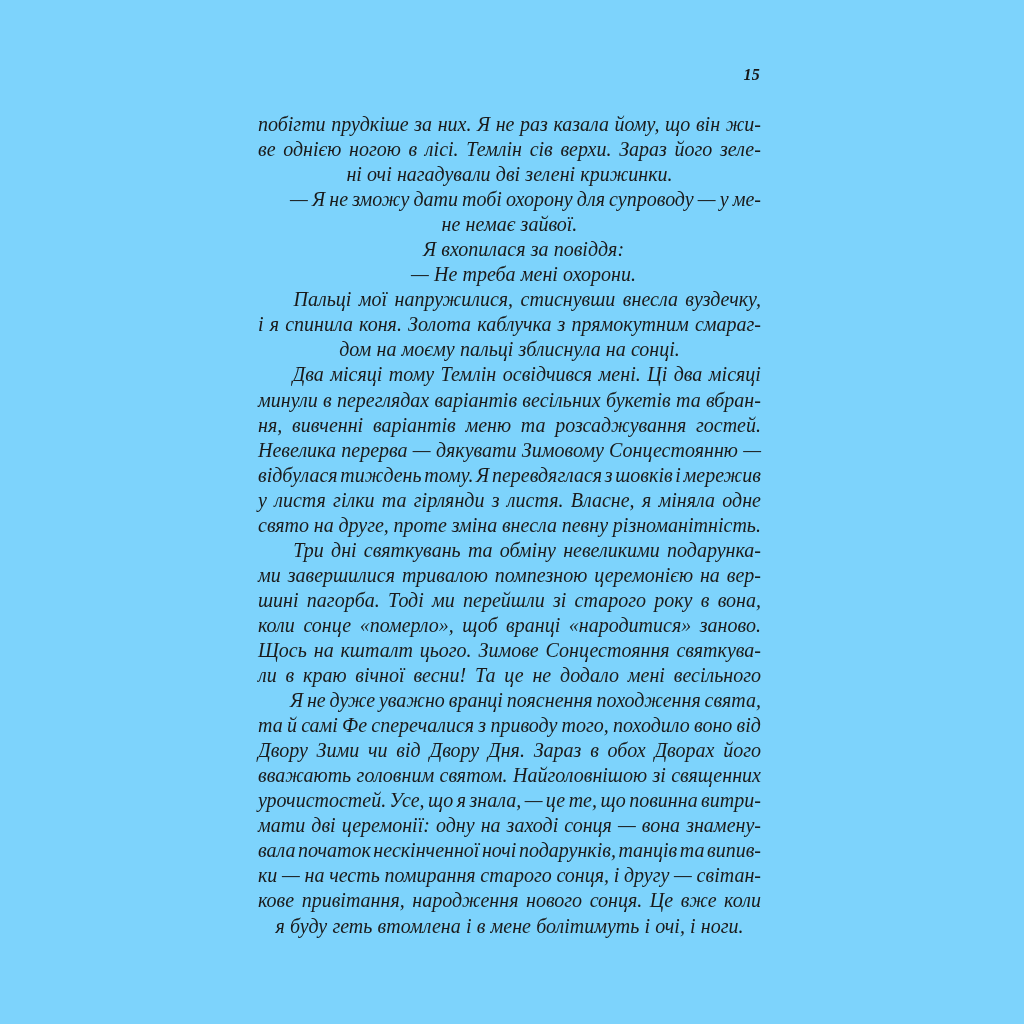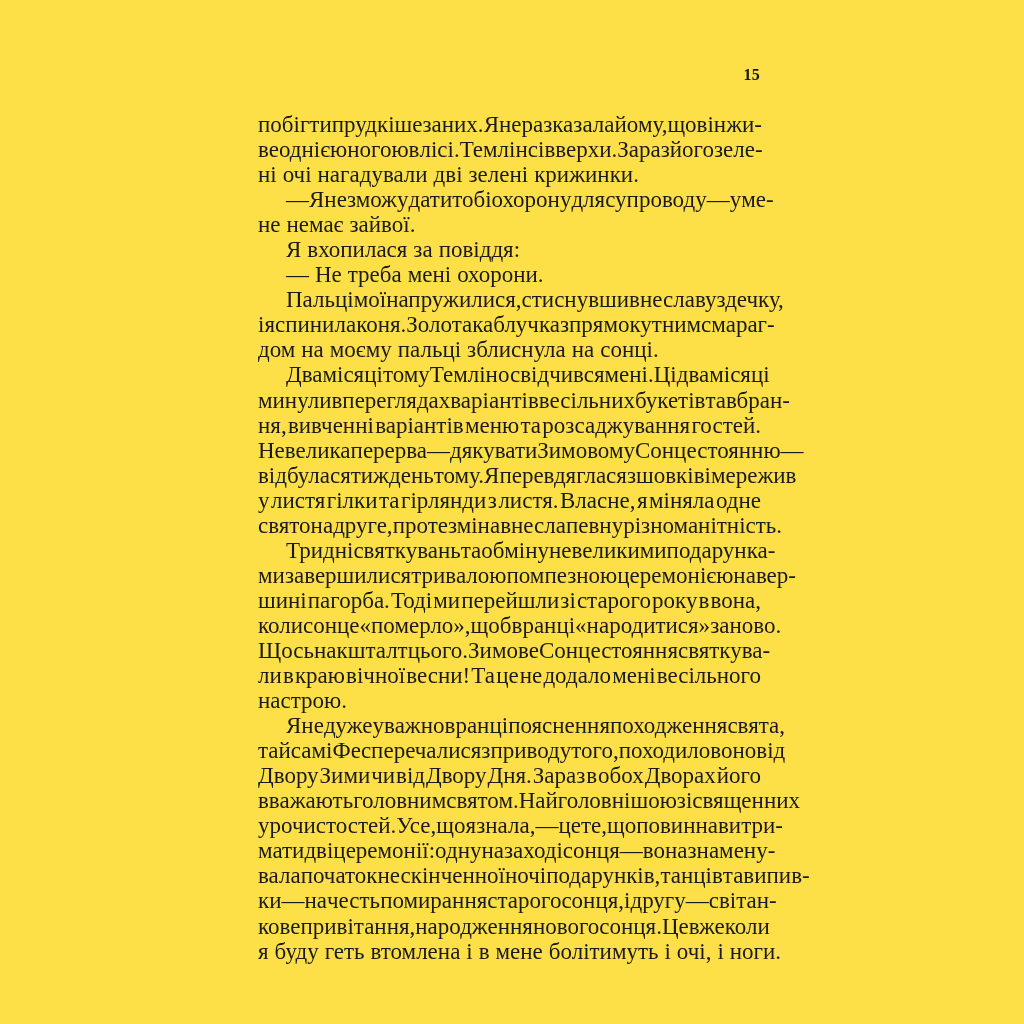--- a/index.html
+++ b/index.html
@@ -6,24 +6,25 @@
   html, body {
     margin: 0;
     padding: 0;
     background: #ffffff;
   }
 
   .page {
     position: relative;
     width: 1024px;
     height: 1024px;
-    background: #fde047;
+    background: #7dd3fc;
     overflow: hidden;
     font-family: "Liberation Serif", "DejaVu Serif", serif;
     color: #1a1a1a;
+    font-style: italic;
     -webkit-font-smoothing: antialiased;
   }
 
   
   .folio {
     position: absolute;
     top: 66px;
     left: 258px;
     width: 502px;
     text-align: right;
@@ -44,34 +45,34 @@
 
   
   .lines {
     display: block;
   }
 
   .ln {
     display: flex;
     width: 503px;
     height: 25.05px;
-    font-size: 23px;
+    font-size: 20px;
     line-height: 25.05px;
     white-space: pre;
     overflow: visible;
   }
 
   
   .ln.just {
     justify-content: space-between;
   }
 
   
   .ln.last {
-    justify-content: flex-start;
+    justify-content: center;
   }
 
   .ln.last .w + .w {
     margin-left: 0.26em;
   }
 
   
   .indent {
     display: inline-block;
     width: 28px;
@@ -107,21 +108,20 @@
         <div class="ln just"><span class="w">Невелика</span><span class="w">перерва</span><span class="w">—</span><span class="w">дякувати</span><span class="w">Зимовому</span><span class="w">Сонцестоянню</span><span class="w">—</span></div>
         <div class="ln just"><span class="w">відбулася</span><span class="w">тиждень</span><span class="w">тому.</span><span class="w">Я</span><span class="w">перевдяглася</span><span class="w">з</span><span class="w">шовків</span><span class="w">і</span><span class="w">мережив</span></div>
         <div class="ln just"><span class="w">у</span><span class="w">листя</span><span class="w">гілки</span><span class="w">та</span><span class="w">гірлянди</span><span class="w">з</span><span class="w">листя.</span><span class="w">Власне,</span><span class="w">я</span><span class="w">міняла</span><span class="w">одне</span></div>
         <div class="ln just"><span class="w">свято</span><span class="w">на</span><span class="w">друге,</span><span class="w">проте</span><span class="w">зміна</span><span class="w">внесла</span><span class="w">певну</span><span class="w">різноманітність.</span></div>
         <div class="ln just"><span class="indent"></span><span class="w">Три</span><span class="w">дні</span><span class="w">святкувань</span><span class="w">та</span><span class="w">обміну</span><span class="w">невеликими</span><span class="w">подарунка-</span></div>
         <div class="ln just"><span class="w">ми</span><span class="w">завершилися</span><span class="w">тривалою</span><span class="w">помпезною</span><span class="w">церемонією</span><span class="w">на</span><span class="w">вер-</span></div>
         <div class="ln just"><span class="w">шині</span><span class="w">пагорба.</span><span class="w">Тоді</span><span class="w">ми</span><span class="w">перейшли</span><span class="w">зі</span><span class="w">старого</span><span class="w">року</span><span class="w">в</span><span class="w">вона,</span></div>
         <div class="ln just"><span class="w">коли</span><span class="w">сонце</span><span class="w">«померло»,</span><span class="w">щоб</span><span class="w">вранці</span><span class="w">«народитися»</span><span class="w">заново.</span></div>
         <div class="ln just"><span class="w">Щось</span><span class="w">на</span><span class="w">кшталт</span><span class="w">цього.</span><span class="w">Зимове</span><span class="w">Сонцестояння</span><span class="w">святкува-</span></div>
         <div class="ln just"><span class="w">ли</span><span class="w">в</span><span class="w">краю</span><span class="w">вічної</span><span class="w">весни!</span><span class="w">Та</span><span class="w">це</span><span class="w">не</span><span class="w">додало</span><span class="w">мені</span><span class="w">весільного</span></div>
-        <div class="ln last"><span class="w">настрою.</span></div>
         <div class="ln just"><span class="indent"></span><span class="w">Я</span><span class="w">не</span><span class="w">дуже</span><span class="w">уважно</span><span class="w">вранці</span><span class="w">пояснення</span><span class="w">походження</span><span class="w">свята,</span></div>
         <div class="ln just"><span class="w">та</span><span class="w">й</span><span class="w">самі</span><span class="w">Фе</span><span class="w">сперечалися</span><span class="w">з</span><span class="w">приводу</span><span class="w">того,</span><span class="w">походило</span><span class="w">воно</span><span class="w">від</span></div>
         <div class="ln just"><span class="w">Двору</span><span class="w">Зими</span><span class="w">чи</span><span class="w">від</span><span class="w">Двору</span><span class="w">Дня.</span><span class="w">Зараз</span><span class="w">в</span><span class="w">обох</span><span class="w">Дворах</span><span class="w">його</span></div>
         <div class="ln just"><span class="w">вважають</span><span class="w">головним</span><span class="w">святом.</span><span class="w">Найголовнішою</span><span class="w">зі</span><span class="w">священних</span></div>
         <div class="ln just"><span class="w">урочистостей.</span><span class="w">Усе,</span><span class="w">що</span><span class="w">я</span><span class="w">знала,</span><span class="w">—</span><span class="w">це</span><span class="w">те,</span><span class="w">що</span><span class="w">повинна</span><span class="w">витри-</span></div>
         <div class="ln just"><span class="w">мати</span><span class="w">дві</span><span class="w">церемонії:</span><span class="w">одну</span><span class="w">на</span><span class="w">заході</span><span class="w">сонця</span><span class="w">—</span><span class="w">вона</span><span class="w">знамену-</span></div>
         <div class="ln just"><span class="w">вала</span><span class="w">початок</span><span class="w">нескінченної</span><span class="w">ночі</span><span class="w">подарунків,</span><span class="w">танців</span><span class="w">та</span><span class="w">випив-</span></div>
         <div class="ln just"><span class="w">ки</span><span class="w">—</span><span class="w">на</span><span class="w">честь</span><span class="w">помирання</span><span class="w">старого</span><span class="w">сонця,</span><span class="w">і</span><span class="w">другу</span><span class="w">—</span><span class="w">світан-</span></div>
         <div class="ln just"><span class="w">кове</span><span class="w">привітання,</span><span class="w">народження</span><span class="w">нового</span><span class="w">сонця.</span><span class="w">Це</span><span class="w">вже</span><span class="w">коли</span></div>
         <div class="ln last"><span class="w">я</span><span class="w">буду</span><span class="w">геть</span><span class="w">втомлена</span><span class="w">і</span><span class="w">в</span><span class="w">мене</span><span class="w">болітимуть</span><span class="w">і</span><span class="w">очі,</span><span class="w">і</span><span class="w">ноги.</span></div>

